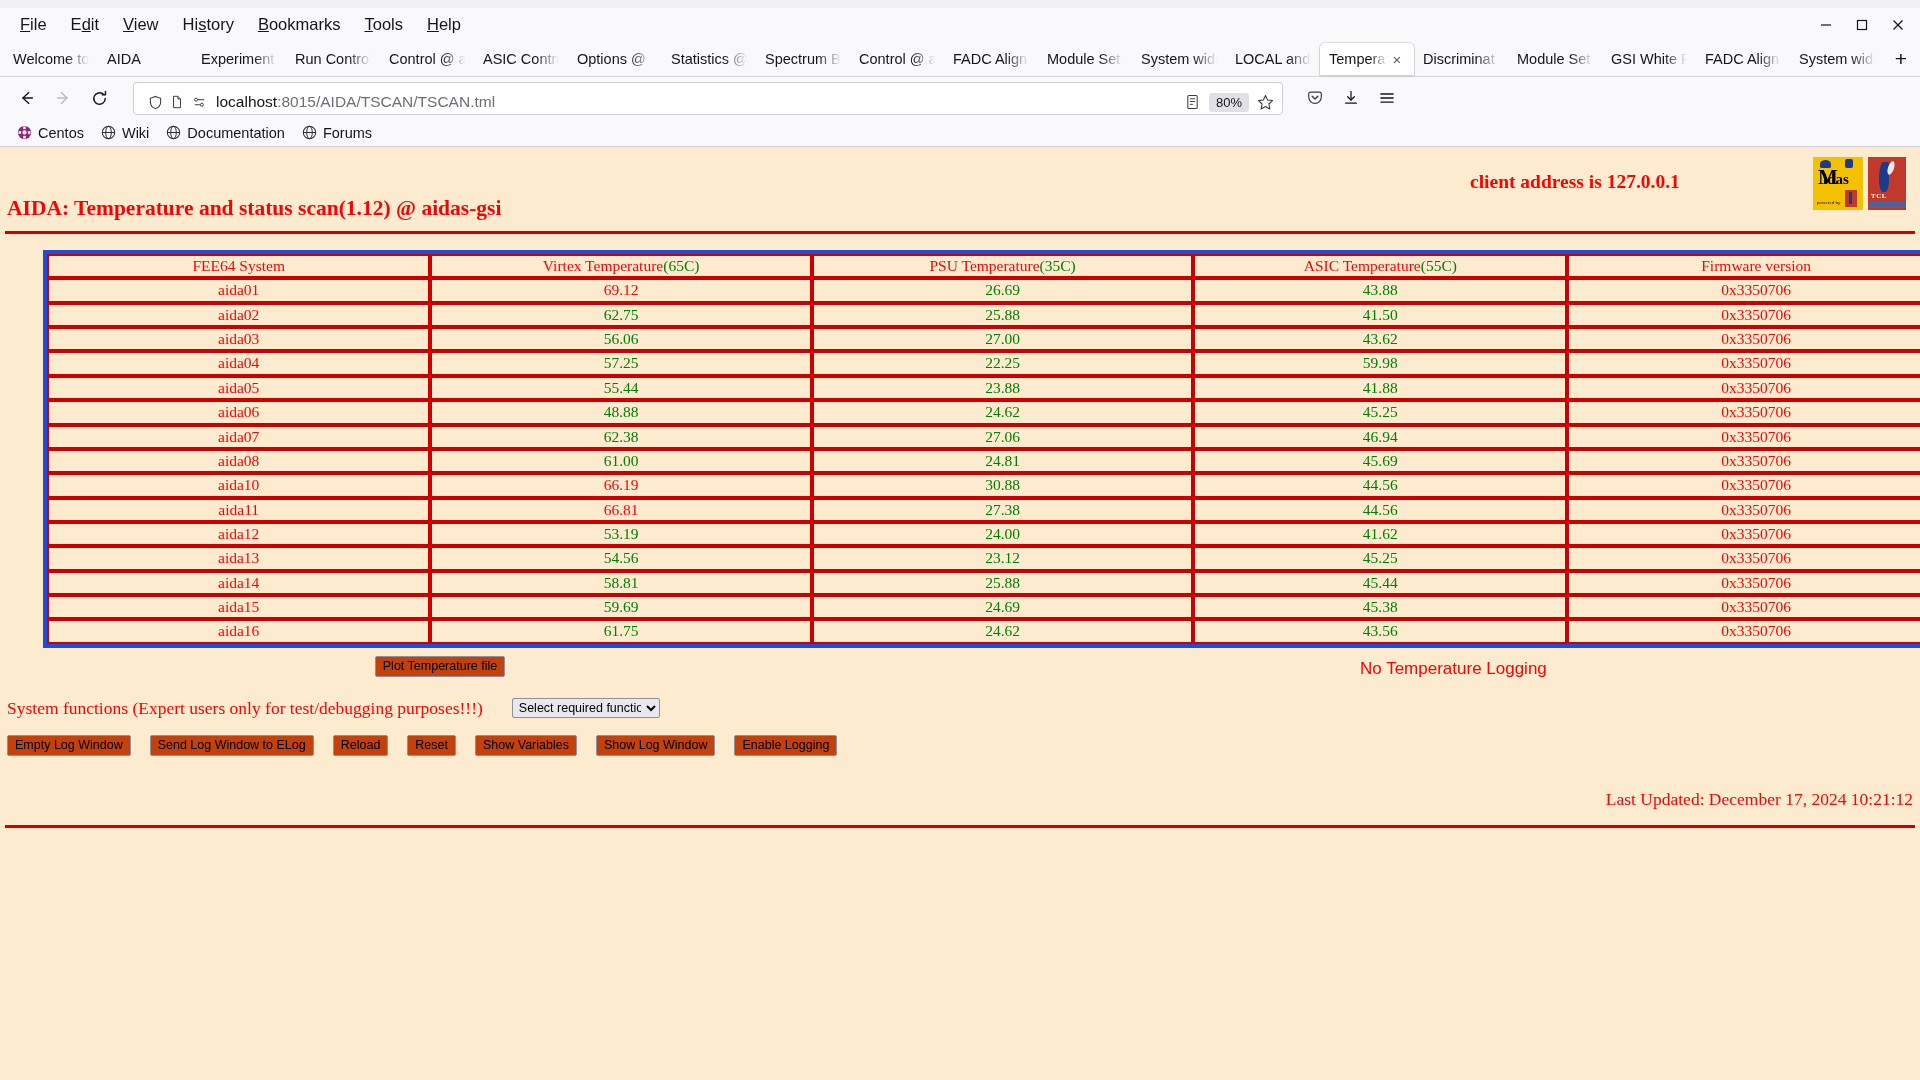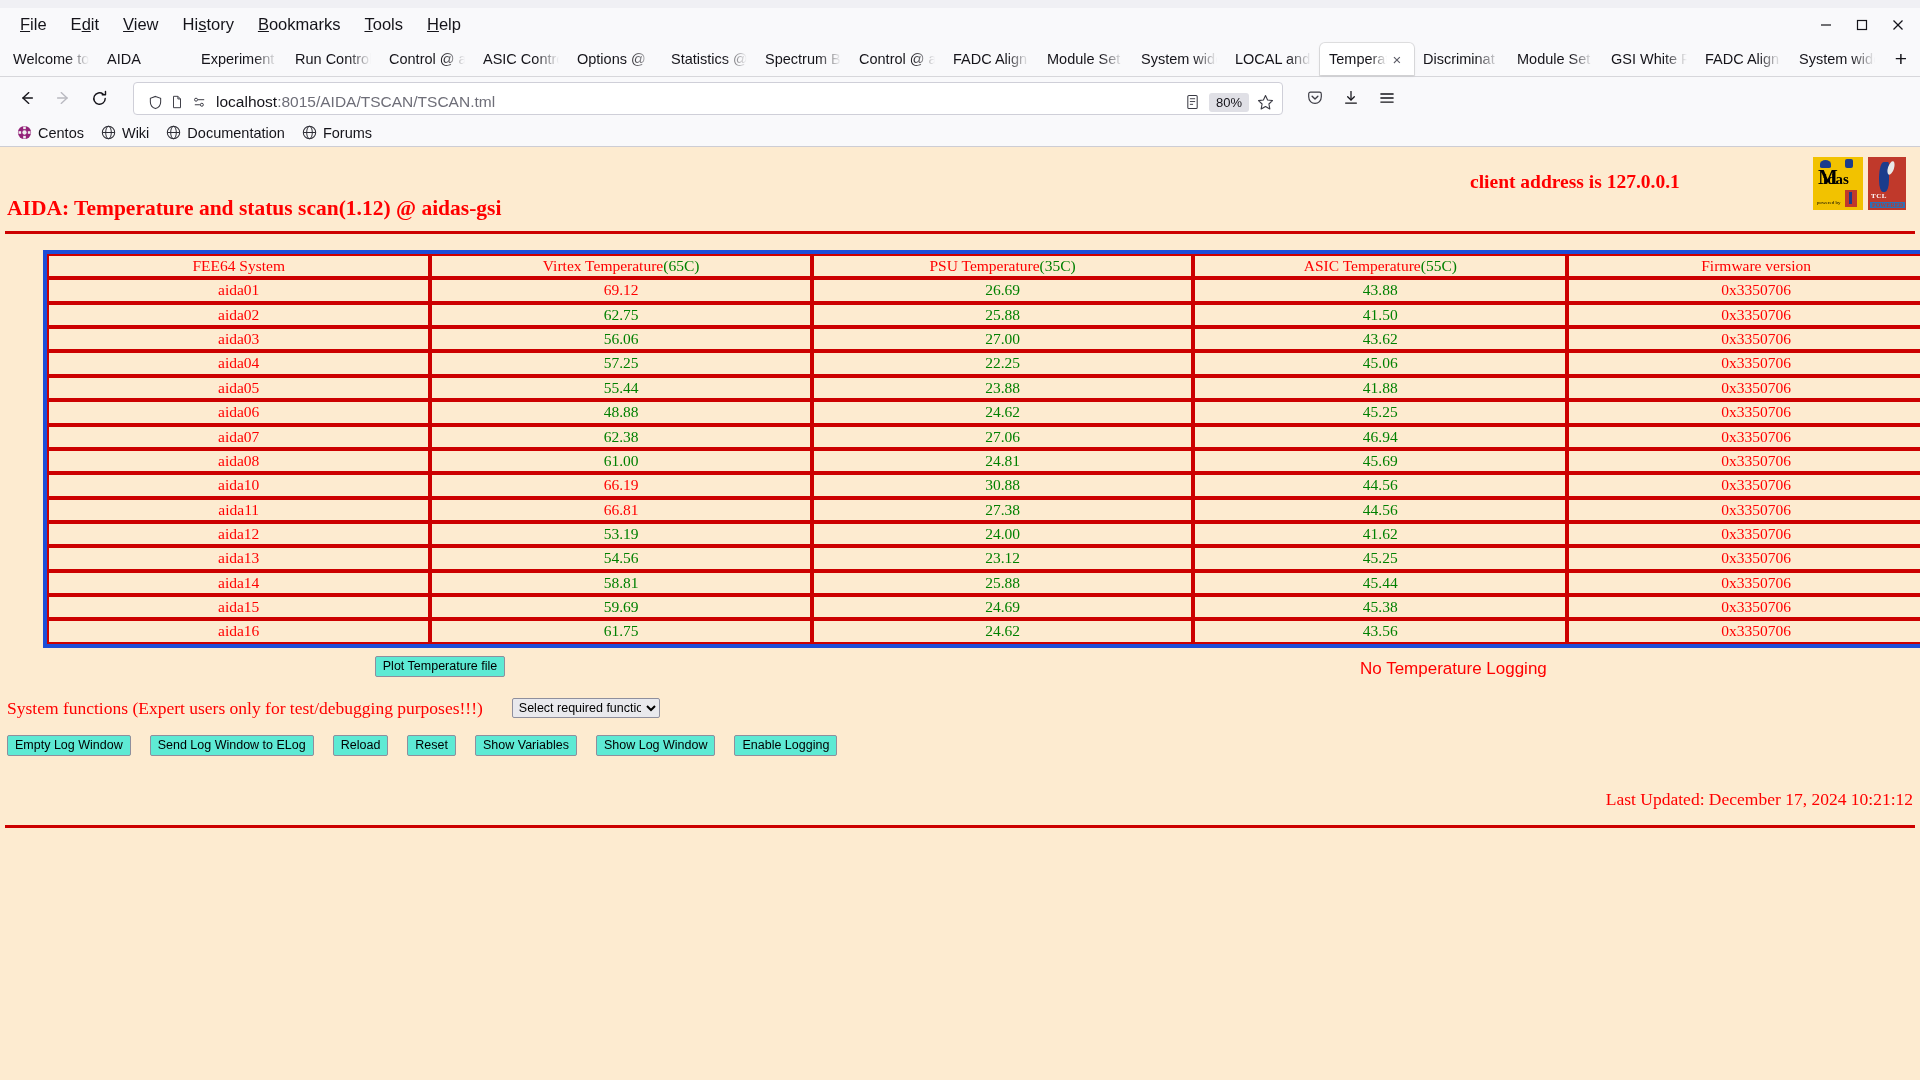--- a/index.html
+++ b/index.html
@@ -227,21 +227,21 @@
   col.c1 { width: 20.2%; }
   col.c2 { width: 20.1%; }
   col.c3 { width: 20.1%; }
   col.c4 { width: 19.7%; }
   col.c5 { width: 19.9%; }
 
   .plotrow { position: relative; margin-top: 8px; height: 26px; }
   .btn {
     font-family: "Liberation Sans", sans-serif;
     font-size: 12.5px;
-    background: #5eead4;
+    background: #c2410c;
     border: 1px solid #8f8f9d;
     border-radius: 2px;
     padding: 2px 7px;
     color: #000;
     line-height: 1.25;
     display: inline-block;
   }
   .plotbtn-wrap { text-align: center; }
   .nologging {
     position: absolute;
@@ -563,21 +563,21 @@
               <td class="sys">aida03</td>
               <td class="ok">56.06</td>
               <td class="ok">27.00</td>
               <td class="ok">43.62</td>
               <td class="fw">0x3350706</td>
             </tr>
             <tr>
               <td class="sys">aida04</td>
               <td class="ok">57.25</td>
               <td class="ok">22.25</td>
-              <td class="ok">45.06</td>
+              <td class="ok">59.98</td>
               <td class="fw">0x3350706</td>
             </tr>
             <tr>
               <td class="sys">aida05</td>
               <td class="ok">55.44</td>
               <td class="ok">23.88</td>
               <td class="ok">41.88</td>
               <td class="fw">0x3350706</td>
             </tr>
             <tr>

